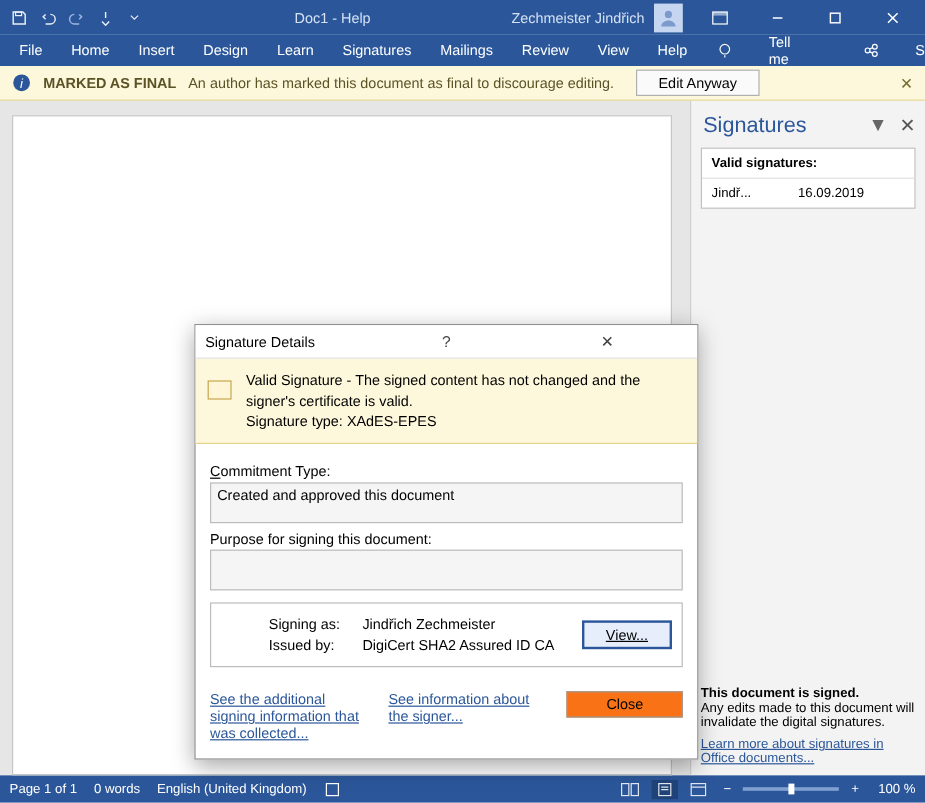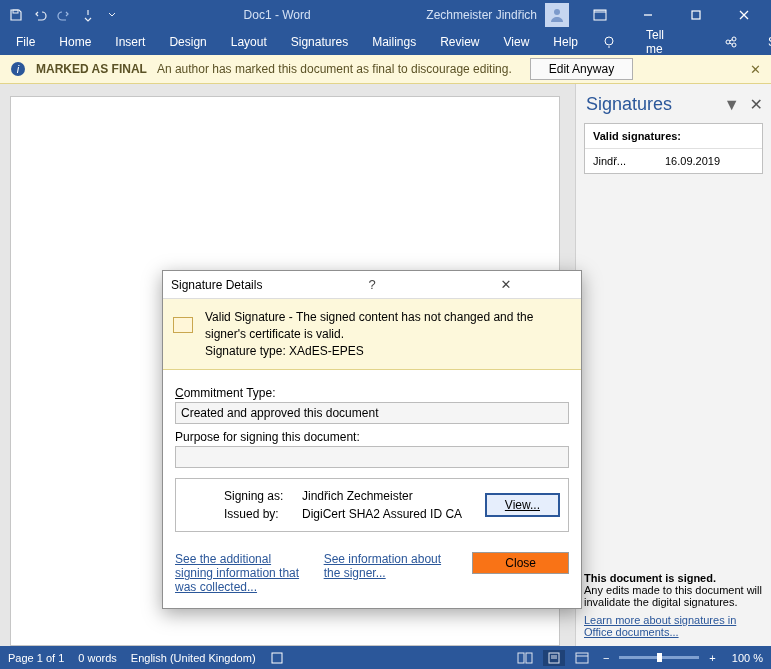--- a/index.html
+++ b/index.html
@@ -39,21 +39,21 @@
 .zoom-slider .thumb { position:absolute; left:38px; top:-3px; width:5px; height:9px; background:#fff; }
 .dialog { position:absolute; left:162px; top:186px; width:420px; background:#fff; border:1px solid #8f8f8f; box-shadow:0 5px 18px rgba(0,0,0,.35); font-size:12px; }
 .dlg-title { height:28px; display:flex; align-items:center; padding:0 8px; background:#fff; border-bottom:1px solid #ddd; }
 .dlg-title span { flex:1; font-size:12px; }
 .dlg-title .q,.dlg-title .x { width:30px; text-align:center; font-size:13px; color:#444; }
 .dlg-info { background:#fdf8db; padding:10px 10px 10px 42px; border-bottom:1px solid #e2d48a; position:relative; line-height:1.4; }
 .dlg-info .sigicon { position:absolute; left:10px; top:18px; width:20px; height:16px; border:1px solid #c9a74f; background:#fff6d8; }
 .dlg-body { padding:10px 12px; }
 .dlg-body label { display:block; margin:6px 0 2px; }
 .dlg-body label u { text-decoration:underline; }
-.ro-field { border:1px solid #bcbcbc; background:#f5f5f5; padding:3px 5px; font-size:12px; height:22px; }
+.ro-field { border:1px solid #bcbcbc; background:#f5f5f5; padding:3px 5px; font-size:12px; height:34px; }
 .cert-box { border:1px solid #bcbcbc; padding:8px; margin-top:10px; display:flex; }
 .cert-box .info { flex:1; font-size:12px; line-height:1.5; }
 .cert-box .info .lbl { display:inline-block; width:78px;margin-left:40px; }
 .view-btn2 { align-self:center; border:2px solid #2b579a; background:#e6eefc; padding:3px 18px; font-size:12px; text-decoration:underline; }
 .dlg-links { display:flex; padding:10px 12px 14px; gap:20px; font-size:12px; }
 .dlg-links a { color:#2b579a; text-decoration:underline; width:140px; }
 .close-btn { margin-left:auto; align-self:flex-start; border:1px solid #9a9a9a; background:#f97316; padding:3px 32px; font-size:12px; }
 svg { display:block; }
 </style>
 </head>
@@ -81,21 +81,21 @@
         <svg width="14" height="14" viewBox="0 0 14 14">
           <path d="M7 2v5m-3 3l3 3 3-3" fill="none" stroke="#fff" stroke-width="1.2"></path>
         </svg>
       </div>
     <div class="qat-btn">
         <svg width="8" height="8" viewBox="0 0 8 8">
           <path d="M1 2l3 3 3-3" fill="none" stroke="#fff"></path>
         </svg>
       </div>
   </div>
-  <div class="title-center">Doc1 - Word</div>
+  <div class="title-center">Doc1 - Help</div>
   <div class="title-right">
     <span style="color:#d4e1f4;font-size:12px">Zechmeister Jindřich</span>
     <div class="avatar">
         <svg width="16" height="16" viewBox="0 0 16 16">
           <circle cx="8" cy="5" r="3" fill="#7c9acb"></circle>
           <path d="M2 15c0-3 3-5 6-5s6 2 6 5" fill="#7c9acb"></path>
         </svg>
       </div>
     <div class="winbtn">
         <svg width="14" height="12" viewBox="0 0 14 12">
@@ -119,21 +119,21 @@
         </svg>
       </div>
   </div>
 </div>
 
 <div class="ribbon-tabs">
   <span>File</span>
   <span>Home</span>
   <span>Insert</span>
   <span>Design</span>
-  <span>Layout</span>
+  <span>Learn</span>
   <span>Signatures</span>
   <span>Mailings</span>
   <span>Review</span>
   <span>View</span>
   <span>Help</span>
   <div class="tell-me">
     <span>
         <svg width="14" height="14" viewBox="0 0 14 14">
           <circle cx="7" cy="6" r="4" fill="none" stroke="#fff"></circle>
           <line x1="7" y1="11" x2="7" y2="13" stroke="#fff"></line>

